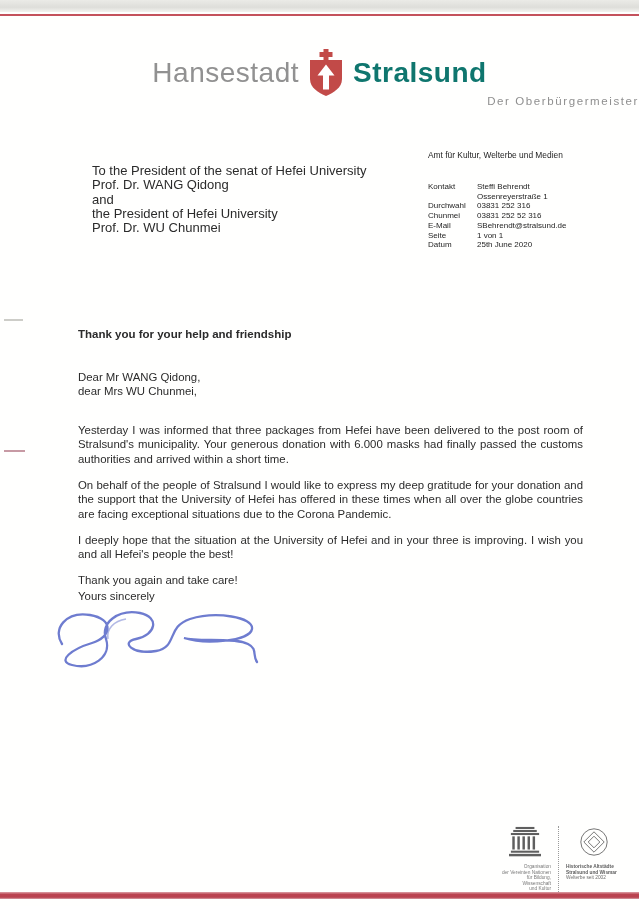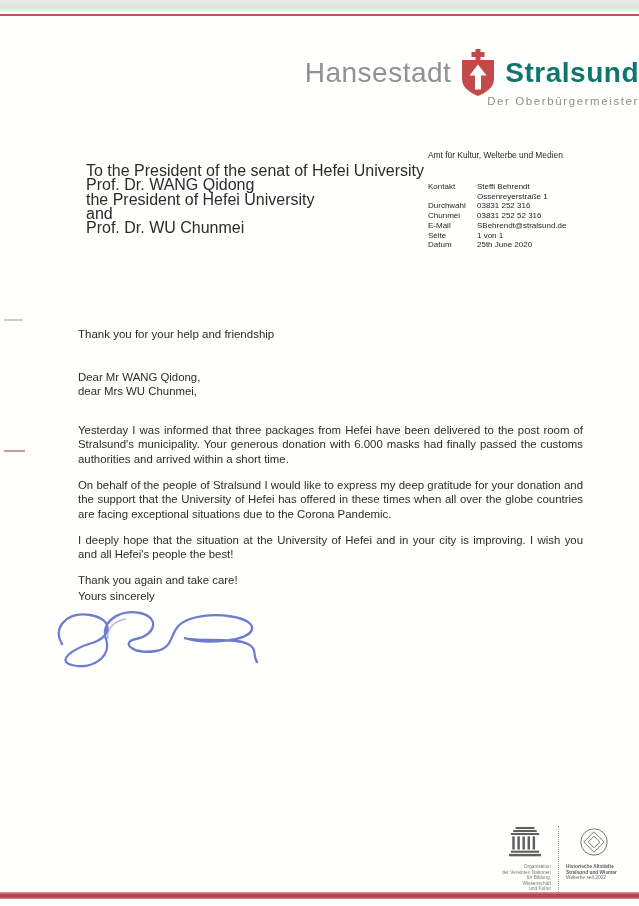--- a/index.html
+++ b/index.html
@@ -7,39 +7,39 @@
     position:relative;width:639px;height:906px;background:#fffffe;
     font-family:"Liberation Sans", sans-serif;color:#2b2b2b;overflow:hidden;
     margin:0 auto;
   }
   
   .top-band{position:absolute;top:0;left:0;width:639px;height:12px;
     background:linear-gradient(180deg,#ebebe7 0%,#dededa 60%,#f3f3ef 100%);}
   .top-red-line{position:absolute;top:14px;left:0;width:639px;height:2px;background:#c4525c;}
   
   .letterhead{position:absolute;top:48px;left:0;width:639px;height:50px;
-    display:flex;justify-content:flex-end;align-items:center;gap:9px;}
+    display:flex;justify-content:center;align-items:center;gap:9px;}
   .brand-pre{font-size:28px;color:#919191;letter-spacing:.5px;}
   .brand-name{font-size:28px;font-weight:bold;color:#0f766e;letter-spacing:.5px;}
   .shield{width:36px;height:47px;margin-top:-2px;}
   .brand-subtitle{position:absolute;top:95px;left:0;width:639px;text-align:right;
     font-size:11.5px;color:#8f8f8f;letter-spacing:1.6px;}
   
   .fold-mark-1{position:absolute;left:4px;top:319px;width:19px;height:2px;background:#cdcdc8;}
   .fold-mark-2{position:absolute;left:4px;top:450px;width:21px;height:2px;background:#c79aa4;}
   
-  .recipient{position:absolute;left:86px;top:164px;font-size:16px;line-height:14.3px;}
+  .recipient{position:absolute;left:92px;top:164px;font-size:13px;line-height:14.3px;}
   
   .info{position:absolute;left:428px;top:150px;width:180px;font-size:8px;color:#1e1e1e;}
   .info-dept{font-size:8.4px;margin-bottom:22px;}
   .c-row{display:flex;line-height:9.7px;}
   .c-label{width:49px;flex:0 0 49px;}
   .c-value{flex:1;}
   
-  .subject{position:absolute;left:78px;top:328px;font-size:11.5px;font-weight:normal;}
+  .subject{position:absolute;left:78px;top:328px;font-size:11.5px;font-weight:bold;}
   .salutation{position:absolute;left:78px;top:370px;font-size:11.4px;line-height:14.3px;}
   .para{position:absolute;left:78px;width:505px;font-size:11.4px;line-height:14.3px;
     text-align:justify;margin-top:12px;}
   .p1{top:411px;} .p2{top:466px;} .p3{top:521px;}
   .thanks{position:absolute;left:78px;top:562px;font-size:11.4px;margin-top:12px;}
   .valediction{position:absolute;left:78px;top:590px;font-size:11.4px;}
   .sig-svg{position:absolute;left:48px;top:599px;width:222px;height:74px;pointer-events:none;}
   .signer{position:absolute;left:78px;top:644px;font-size:11.4px;line-height:14.3px;}
   
   .footer-logos{position:absolute;left:499px;top:826px;display:flex;align-items:stretch;}
@@ -75,22 +75,22 @@
     <span class="brand-name">Stralsund</span>
   </div>
   <div class="brand-subtitle">Der Oberbürgermeister</div>
 
   <div class="fold-mark-1"></div>
   <div class="fold-mark-2"></div>
 
   <div class="recipient">
     <div>To the President of the senat of Hefei University</div>
     <div>Prof. Dr. WANG Qidong</div>
+    <div>and</div>
     <div>the President of Hefei University</div>
-    <div>and</div>
     <div>Prof. Dr. WU Chunmei</div>
   </div>
 
   <div class="info">
     <div class="info-dept">Amt für Kultur, Welterbe und Medien</div>
     <div class="c-row">
       <span class="c-label">Kontakt</span>
       <span class="c-value">Steffi Behrendt</span>
     </div>
     <div class="c-row">
@@ -121,21 +121,21 @@
 
   <div class="subject">Thank you for your help and friendship</div>
 
   <div class="salutation">
     <div>Dear Mr WANG Qidong,</div>
     <div>dear Mrs WU Chunmei,</div>
   </div>
 
   <div class="para p1">Yesterday I was informed that three packages from Hefei have been delivered to the post room of Stralsund's municipality. Your generous donation with 6.000 masks had finally passed the customs authorities and arrived within a short time.</div>
   <div class="para p2">On behalf of the people of Stralsund I would like to express my deep gratitude for your donation and the support that the University of Hefei has offered in these times when all over the globe countries are facing exceptional situations due to the Corona Pandemic.</div>
-  <div class="para p3">I deeply hope that the situation at the University of Hefei and in your city is improving. I wish you and all Hefei's people the best!</div>
+  <div class="para p3">I deeply hope that the situation at the University of Hefei and in your three is improving. I wish you and all Hefei's people the best!</div>
 
   <div class="thanks">Thank you again and take care!</div>
   <div class="valediction">Yours sincerely</div>
 
   <svg class="sig-svg" viewBox="0 0 222 74">
     <path d="M14 45
              C 4 30, 18 12, 42 16
              C 66 20, 64 38, 44 44
              C 24 50, 8 62, 24 66
              C 44 71, 64 58, 58 40

